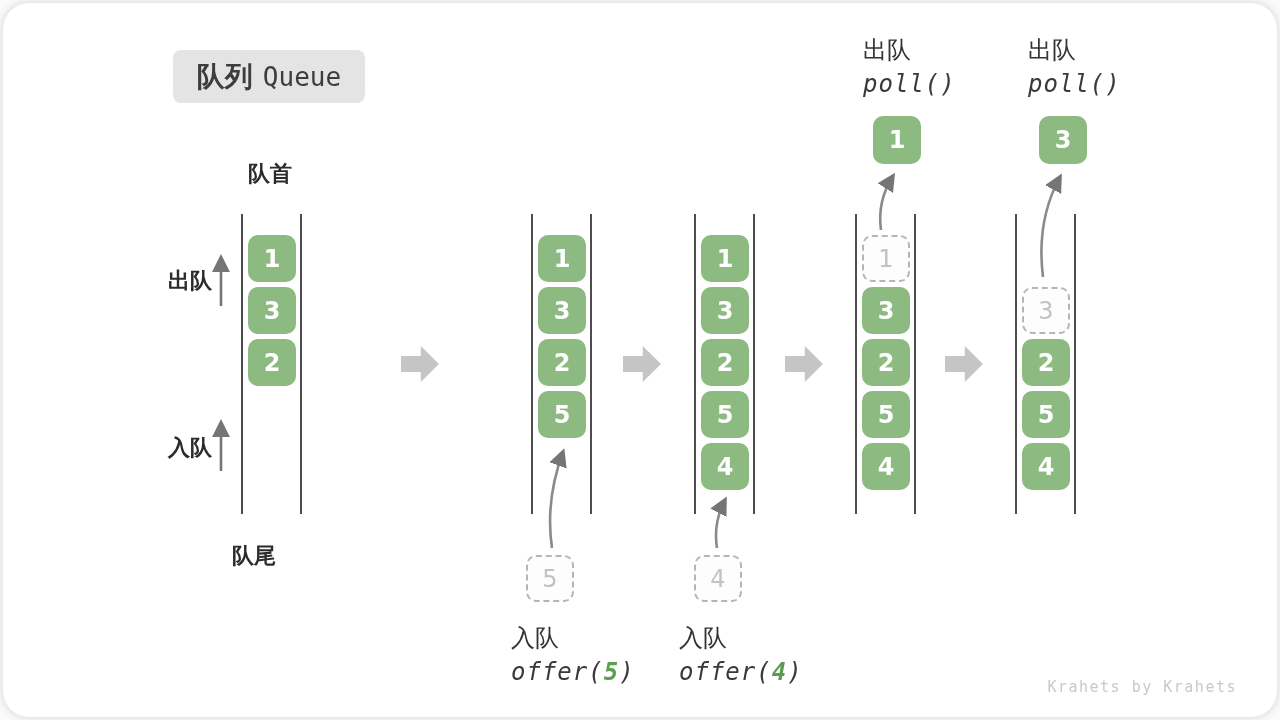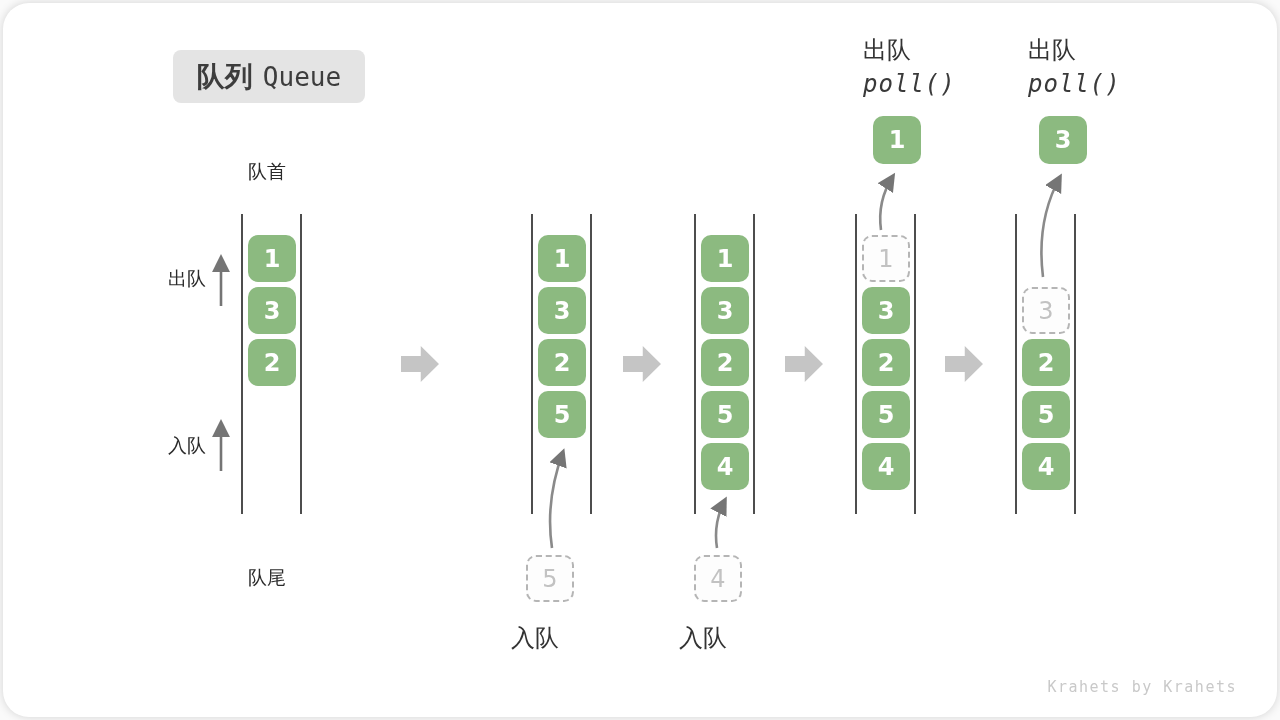--- a/index.html
+++ b/index.html
@@ -9,21 +9,21 @@
   .cjk{font-family:"Liberation Sans",sans-serif;color:#2e2e2e;}
   .mono{font-family:"DejaVu Sans Mono",monospace;color:#3a3a3a;}
 
   
   .title-badge{left:170px;top:47px;width:192px;height:53px;background:#e4e4e4;border-radius:8px;
                display:flex;align-items:center;justify-content:center;gap:10px;}
   .title-zh{font-size:28px;font-weight:700;color:#3d3d3d;}
   .title-en{font-size:26px;color:#3d3d3d;}
 
   
-  .side-label{font-size:19px;font-weight:400;color:#2b2b2b;}
+  .side-label{font-size:22px;font-weight:700;color:#2b2b2b;}
 
   
   .track{top:211px;height:300px;width:61px;border-left:2px solid #4d4d4d;border-right:2px solid #4d4d4d;box-sizing:border-box;}
 
   
   .cell{position:absolute;width:48px;height:47px;border-radius:10px;background:#8cba80;color:#fff;
         font-family:"DejaVu Sans",sans-serif;font-size:24px;font-weight:700;
         display:flex;align-items:center;justify-content:center;box-sizing:border-box;}
   .cell.ghost{background:#fdfdfd;border:2px dashed #b5b5b5;color:#c2c2c2;font-weight:400;}
   .in-track{left:5px;}
@@ -54,21 +54,21 @@
       </marker>
     </defs>
   </svg>
 
   <div class="abs title-badge">
     <span class="title-zh cjk">队列</span>
     <span class="title-en mono">Queue</span>
   </div>
 
   <div class="abs side-label cjk" style="left:245px;top:156px;">队首</div>
-  <div class="abs side-label cjk" style="left:245px;top:538px;margin-top:24px;">队尾</div>
+  <div class="abs side-label cjk" style="left:229px;top:538px;">队尾</div>
   <div class="abs side-label cjk" style="left:165px;top:263px;">出队</div>
   <div class="abs side-label cjk" style="left:165px;top:430px;">入队</div>
 
   <svg class="abs" style="left:206px;top:245px;" width="24" height="62">
     <line x1="12" y1="58" x2="12" y2="10" stroke="#757575" stroke-width="2.6" marker-end="url(#ah)"></line>
   </svg>
   <svg class="abs" style="left:206px;top:410px;" width="24" height="62">
     <line x1="12" y1="58" x2="12" y2="10" stroke="#757575" stroke-width="2.6" marker-end="url(#ah)"></line>
   </svg>
 
@@ -85,37 +85,39 @@
     <div class="cell in-track s1">3</div>
     <div class="cell in-track s2">2</div>
     <div class="cell in-track s3">5</div>
   </div>
   <div class="cell ghost abs" style="left:523px;top:552px;">5</div>
   <svg class="abs" style="left:535px;top:438px;" width="40" height="115">
     <path d="M 14 107 Q 7 60 25 11" fill="none" stroke="#8a8a8a" stroke-width="2.6" marker-end="url(#ah)"></path>
   </svg>
   <div class="abs op-label" style="left:508px;top:618px;">
     <div class="op-action">入队</div>
+    <div class="op-code"><span>offer(</span><span class="arg">5</span><span>)</span></div>
   </div>
 
   <div class="abs block-arrow" style="left:620px;top:343px;"></div>
 
   <div class="abs track" style="left:691px;">
     <div class="cell in-track s0">1</div>
     <div class="cell in-track s1">3</div>
     <div class="cell in-track s2">2</div>
     <div class="cell in-track s3">5</div>
     <div class="cell in-track s4">4</div>
   </div>
   <div class="cell ghost abs" style="left:691px;top:552px;">4</div>
   <svg class="abs" style="left:700px;top:487px;" width="40" height="65">
     <path d="M 14 58 Q 10 33 22 10" fill="none" stroke="#8a8a8a" stroke-width="2.6" marker-end="url(#ah)"></path>
   </svg>
   <div class="abs op-label" style="left:676px;top:618px;">
     <div class="op-action">入队</div>
+    <div class="op-code"><span>offer(</span><span class="arg">4</span><span>)</span></div>
   </div>
 
   <div class="abs block-arrow" style="left:782px;top:343px;"></div>
 
   <div class="abs op-label" style="left:860px;top:30px;">
     <div class="op-action">出队</div>
     <div class="op-code">poll()</div>
   </div>
   <div class="cell abs" style="left:870px;top:113px;width:48px;height:48px;">1</div>
   <svg class="abs" style="left:864px;top:162px;" width="40" height="72">

